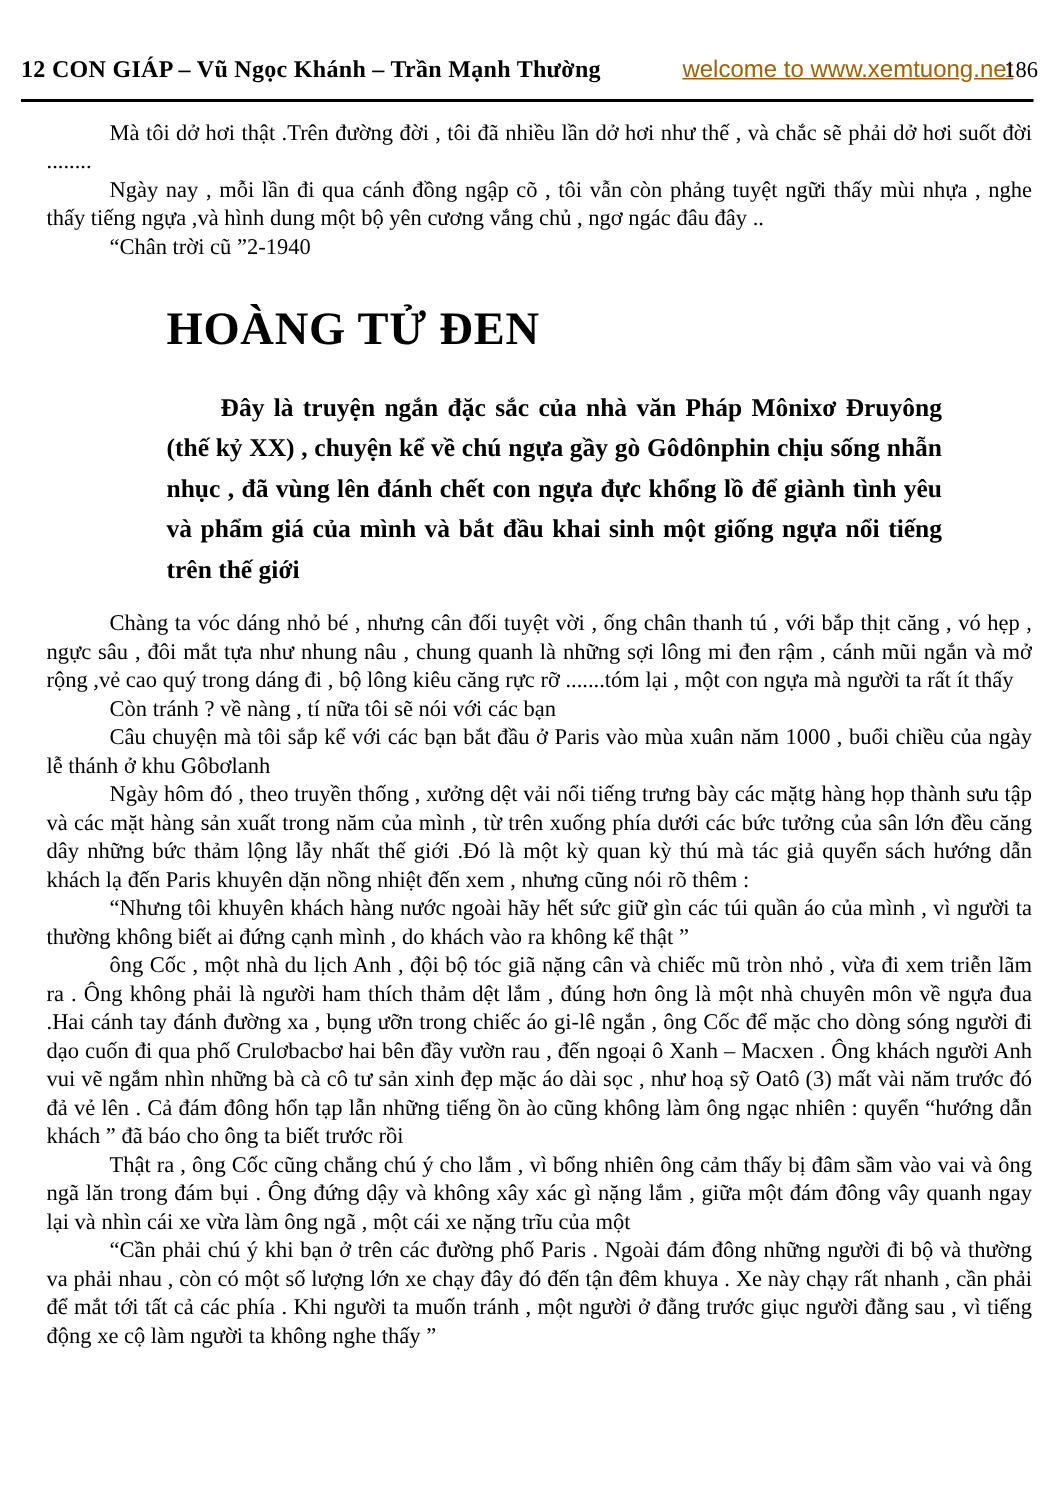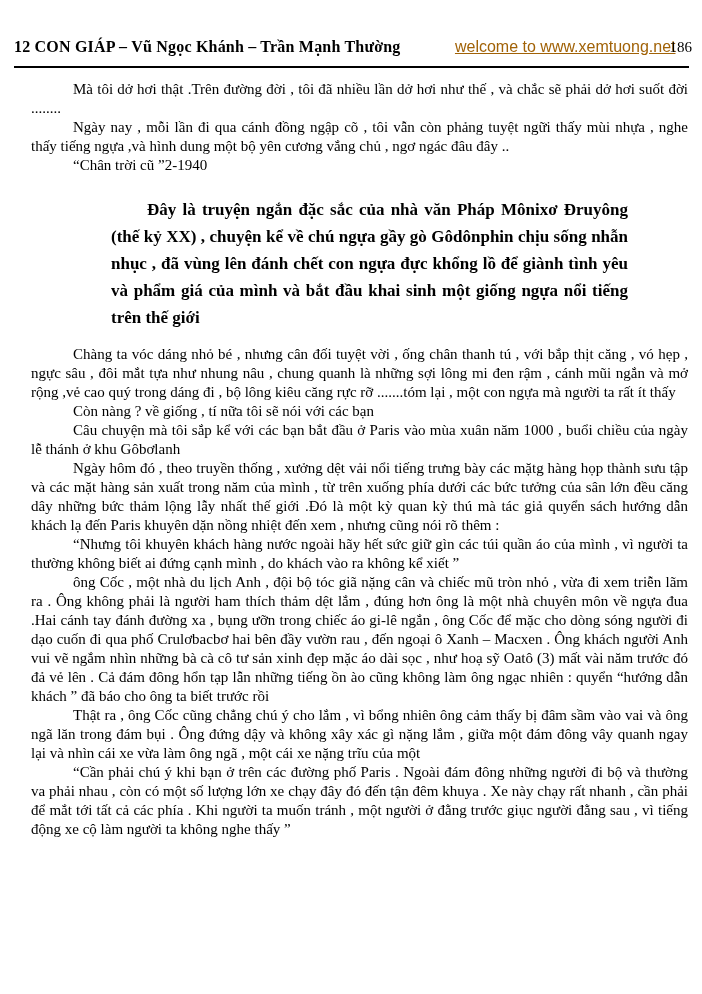--- a/index.html
+++ b/index.html
@@ -79,26 +79,27 @@
     <span class="page-number">186</span>
   </div>
 
   <hr class="header-rule">
 
   <div class="content">
     <p>Mà tôi dở hơi thật .Trên đường đời , tôi đã nhiều lần dở hơi như thế , và chắc sẽ phải dở hơi suốt đời ........</p>
     <p>Ngày nay , mỗi lần đi qua cánh đồng ngập cõ , tôi vẫn còn phảng tuyệt ngữi thấy mùi nhựa , nghe thấy tiếng ngựa ,và hình dung một bộ yên cương vắng chủ , ngơ ngác đâu đây ..</p>
     <p>“Chân trời cũ ”2-1940</p>
 
+    <div class="chapter-title">HOÀNG TỬ ĐEN</div>
 
     <p class="chapter-summary">Đây là truyện ngắn đặc sắc của nhà văn Pháp Mônixơ Đruyông (thế kỷ XX) , chuyện kể về chú ngựa gầy gò Gôdônphin chịu sống nhẫn nhục , đã vùng lên đánh chết con ngựa đực khổng lồ để giành tình yêu và phẩm giá của mình và bắt đầu khai sinh một giống ngựa nổi tiếng trên thế giới</p>
 
     <p class="first-body">Chàng ta vóc dáng nhỏ bé , nhưng cân đối tuyệt vời , ống chân thanh tú , với bắp thịt căng , vó hẹp , ngực sâu , đôi mắt tựa như nhung nâu , chung quanh là những sợi lông mi đen rậm , cánh mũi ngắn và mở rộng ,vẻ cao quý trong dáng đi , bộ lông kiêu căng rực rỡ .......tóm lại , một con ngựa mà người ta rất ít thấy</p>
-    <p>Còn nàng ? về giống , tí nữa tôi sẽ nói với các bạn</p>
+    <p>Còn tránh ? về nàng , tí nữa tôi sẽ nói với các bạn</p>
     <p>Câu chuyện mà tôi sắp kể với các bạn bắt đầu ở Paris vào mùa xuân năm 1000 , buổi chiều của ngày lễ thánh ở khu Gôbơlanh</p>
     <p>Ngày hôm đó , theo truyền thống , xưởng dệt vải nổi tiếng trưng bày các mặtg hàng họp thành sưu tập và các mặt hàng sản xuất trong năm của mình , từ trên xuống phía dưới các bức tưởng của sân lớn đều căng dây những bức thảm lộng lẫy nhất thế giới .Đó là một kỳ quan kỳ thú mà tác giả quyển sách hướng dẫn khách lạ đến Paris khuyên dặn nồng nhiệt đến xem , nhưng cũng nói rõ thêm :</p>
-    <p>“Nhưng tôi khuyên khách hàng nước ngoài hãy hết sức giữ gìn các túi quần áo của mình , vì người ta thường không biết ai đứng cạnh mình , do khách vào ra không kể xiết ”</p>
+    <p>“Nhưng tôi khuyên khách hàng nước ngoài hãy hết sức giữ gìn các túi quần áo của mình , vì người ta thường không biết ai đứng cạnh mình , do khách vào ra không kể thật ”</p>
     <p>ông Cốc , một nhà du lịch Anh , đội bộ tóc giã nặng cân  và chiếc mũ tròn nhỏ , vừa đi xem triễn lãm ra . Ông không phải là người ham thích thảm dệt lắm , đúng hơn ông là một nhà chuyên môn về ngựa đua .Hai cánh tay đánh đường xa , bụng ưỡn trong chiếc áo gi-lê ngắn , ông Cốc để mặc cho dòng sóng người đi dạo cuốn đi qua phố Crulơbacbơ hai bên đầy vườn rau , đến ngoại ô Xanh – Macxen . Ông khách người Anh vui vẽ ngắm nhìn những bà cà cô tư sản xinh đẹp mặc áo dài sọc , như hoạ sỹ Oatô (3) mất vài năm trước đó đả vẻ lên . Cả đám đông hổn tạp lẫn những tiếng ồn ào cũng không làm ông ngạc nhiên : quyển  “hướng dẫn khách ” đã báo cho ông ta biết trước rồi</p>
     <p>Thật ra , ông Cốc cũng chẳng chú ý cho lắm , vì bổng nhiên ông cảm thấy bị đâm sầm vào vai và ông ngã lăn  trong đám bụi . Ông đứng dậy và không xây xác gì nặng lắm , giữa một đám đông vây quanh ngay lại và nhìn cái xe vừa làm ông ngã , một cái xe nặng trĩu của một</p>
     <p>“Cần phải chú ý khi bạn ở trên các đường phố Paris . Ngoài đám đông những người đi bộ và thường va phải nhau , còn có một số lượng lớn xe chạy đây đó đến tận đêm khuya . Xe này chạy rất nhanh , cần phải để mắt tới tất cả các phía . Khi người ta muốn tránh , một người ở đằng trước giục người đằng sau , vì tiếng động xe cộ làm người ta không nghe thấy ”</p>
   </div>
 
 </div>
 
 </body></html>

